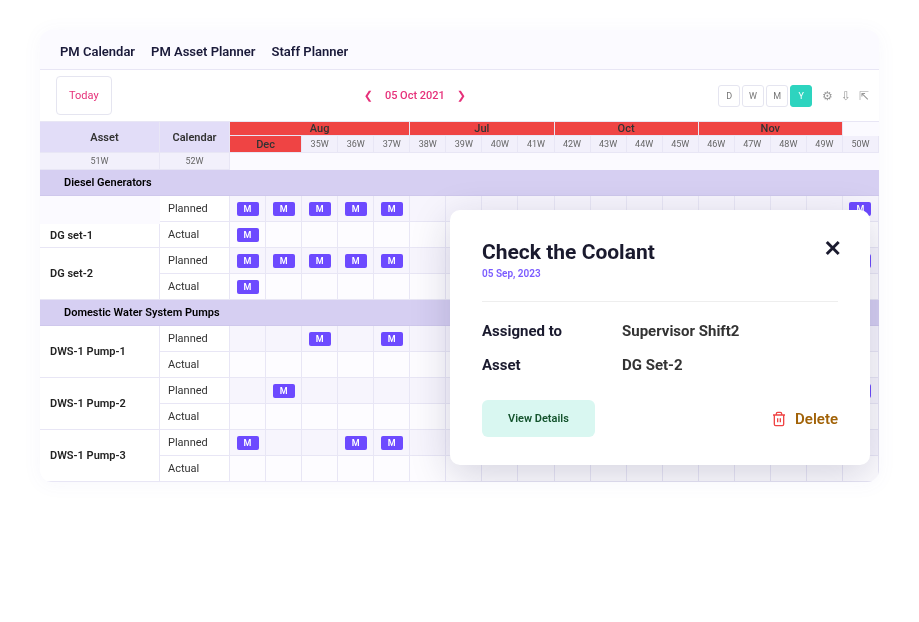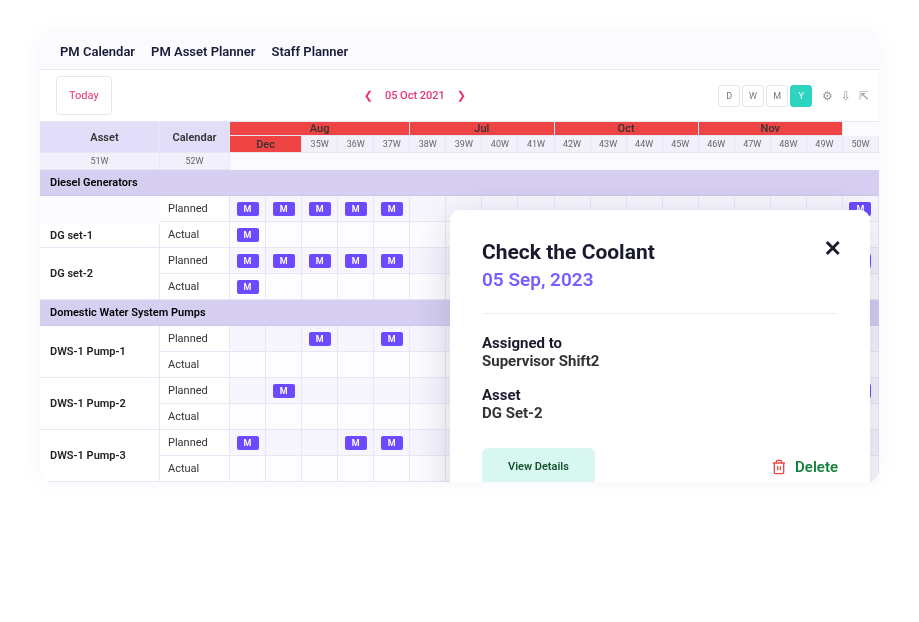--- a/index.html
+++ b/index.html
@@ -22,39 +22,39 @@
   .tool-icons { display: flex; gap: 8px; align-items: center; color: #999; font-size: 12px; }
   .tool-icons span { cursor: pointer; }
   
   
   .grid { display: grid; grid-template-columns: 120px 70px repeat(18, 1fr); }
   .cell { border-right: 1px solid #e8e6f5; border-bottom: 1px solid #e8e6f5; font-size: 11px; display: flex; align-items: center; background: #fff; }
   .hdr { background: #e2ddf8; font-weight: 600; color: #333; justify-content: center; padding: 5px 0; }
   .hdr-month { background: #ef4444; justify-content: center; font-weight: 500; padding: 0 0; color: #333; }
   .hdr-week { background: #f2f0fb; font-size: 9px; color: #666; justify-content: center; padding: 3px 0; }
   .asset-hdr { padding-left: 10px; font-weight: 600; }
-  .group-row { background: #d6cff2; font-weight: 600; font-size: 11px; padding: 6px 10px; grid-column: 1 / -1; border-bottom: 1px solid #cfc8ec; }
+  .group-row { background: #d6cff2; font-weight: 600; font-size: 11px; padding: 6px 24px; grid-column: 1 / -1; border-bottom: 1px solid #cfc8ec; }
   .asset-name { padding-left: 10px; font-weight: 600; color: #222; background: #fff; }
   .rowtype { padding-left: 8px; color: #333; font-size: 11px; background: #fff; }
   .slot { min-height: 26px; background: #f7f5fd; }
   .slot.alt { background: #fdfcff; }
   .chip { background: #6d4aff; color: #fff; font-size: 9px; font-weight: 600; padding: 2px 0; border-radius: 2px; width: 22px; text-align: center; margin: 0 auto; }
   
   
   .popup { position: absolute; top: 180px; left: 410px; width: 420px; background: #fff; border-radius: 10px; box-shadow: 0 10px 40px rgba(30,30,80,0.18); padding: 30px 32px 28px; }
   .popup-title { font-size: 21px; font-weight: 700; color: #1a1a2e; margin-bottom: 4px; }
-  .popup-date { font-size: 19px; font-weight: 600; color: #7b5cff; margin-bottom: 22px; }
+  .popup-date { font-size: 10px; font-weight: 600; color: #7b5cff; margin-bottom: 22px; }
   .popup-close { position: absolute; top: 26px; right: 28px; font-size: 22px; font-weight: 700; cursor: pointer; color: #1a1a2e; }
   .popup-divider { border: none; border-top: 1px solid #eee; margin-bottom: 20px; }
-  .popup-row { display: flex; margin-bottom: 16px; flex-direction: column; }
+  .popup-row { display: flex; margin-bottom: 16px; }
   .popup-label { width: 140px; font-weight: 700; font-size: 15px; color: #1a1a2e; }
   .popup-value { font-size: 15px; color: #333; font-weight: bold; }
   .popup-actions { display: flex; justify-content: space-between; align-items: center; margin-top: 26px; }
   .btn-view { background: #d9f7f1; color: #14532d; border: none; border-radius: 6px; padding: 12px 26px; font-size: 11px; font-weight: 600; cursor: pointer; }
-  .btn-delete { background: none; border: none; color: #15803d; font-size: 15px; font-weight: 600; cursor: pointer; display: flex; align-items: center; gap: 8px; }
+  .btn-delete { background: none; border: none; color: #a16207; font-size: 15px; font-weight: 600; cursor: pointer; display: flex; align-items: center; gap: 8px; }
   .trash-icon { width: 16px; height: 16px; }
 </style>
 </head>
 <body>
 
 <div class="app">
 
   <div class="tabs">
     <div class="tab">PM Calendar</div>
     <div class="tab">PM Asset Planner</div>

